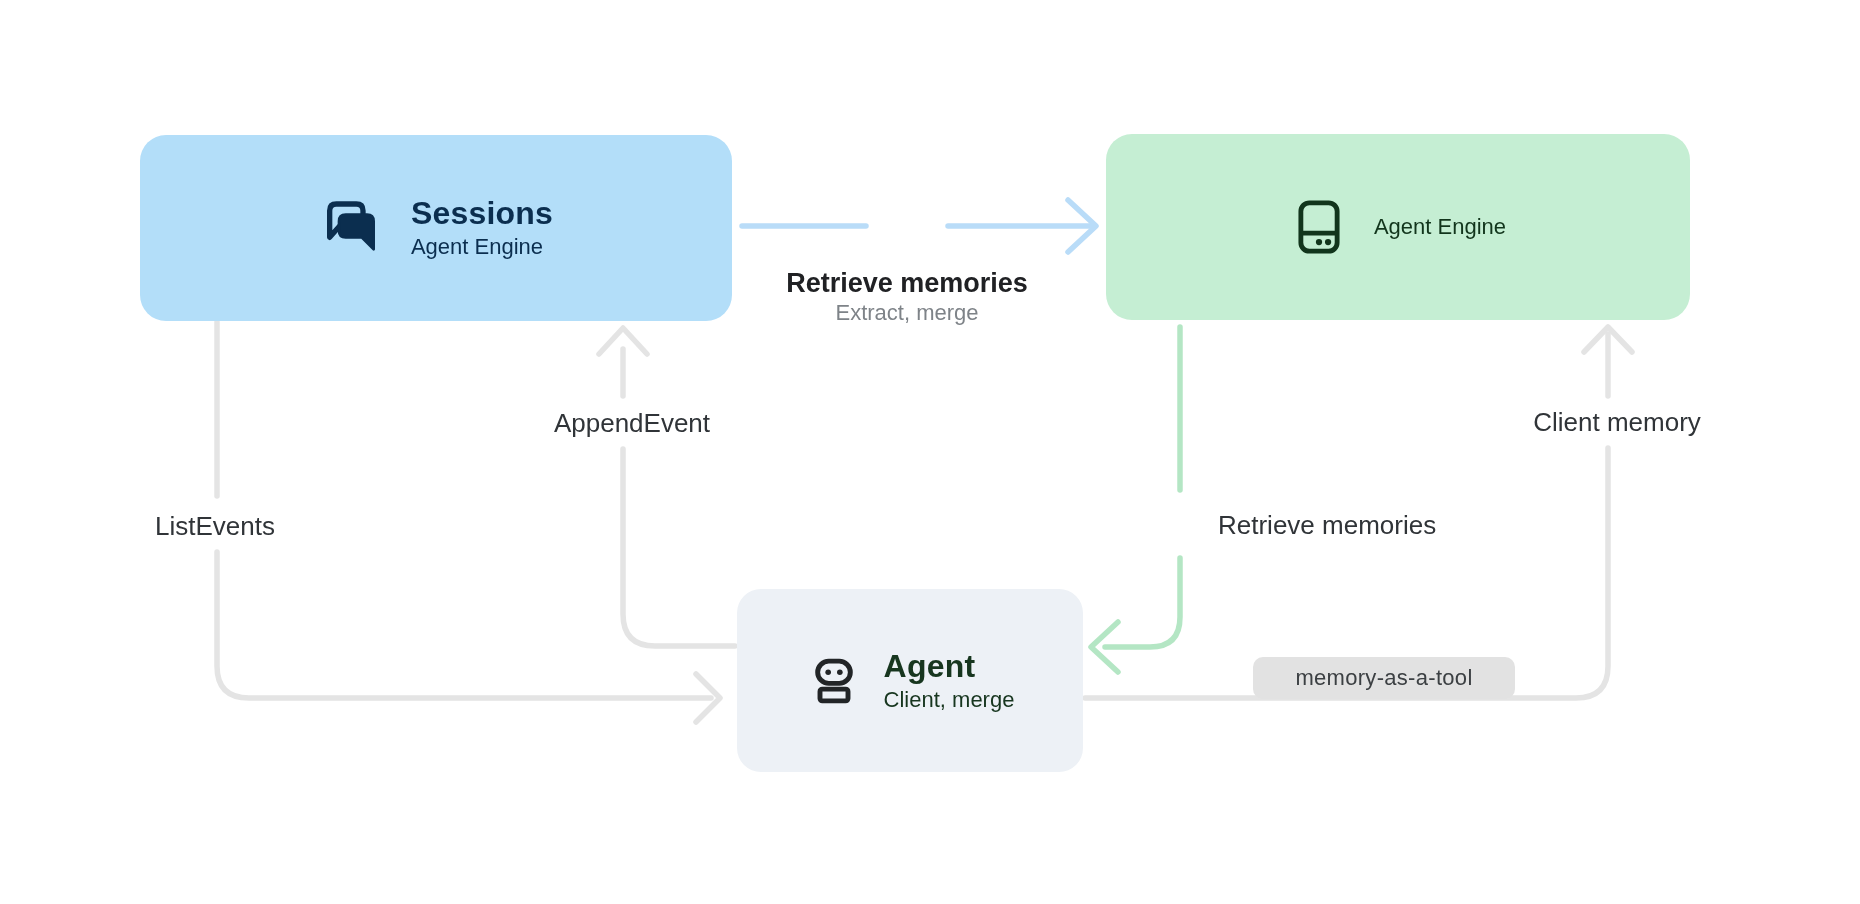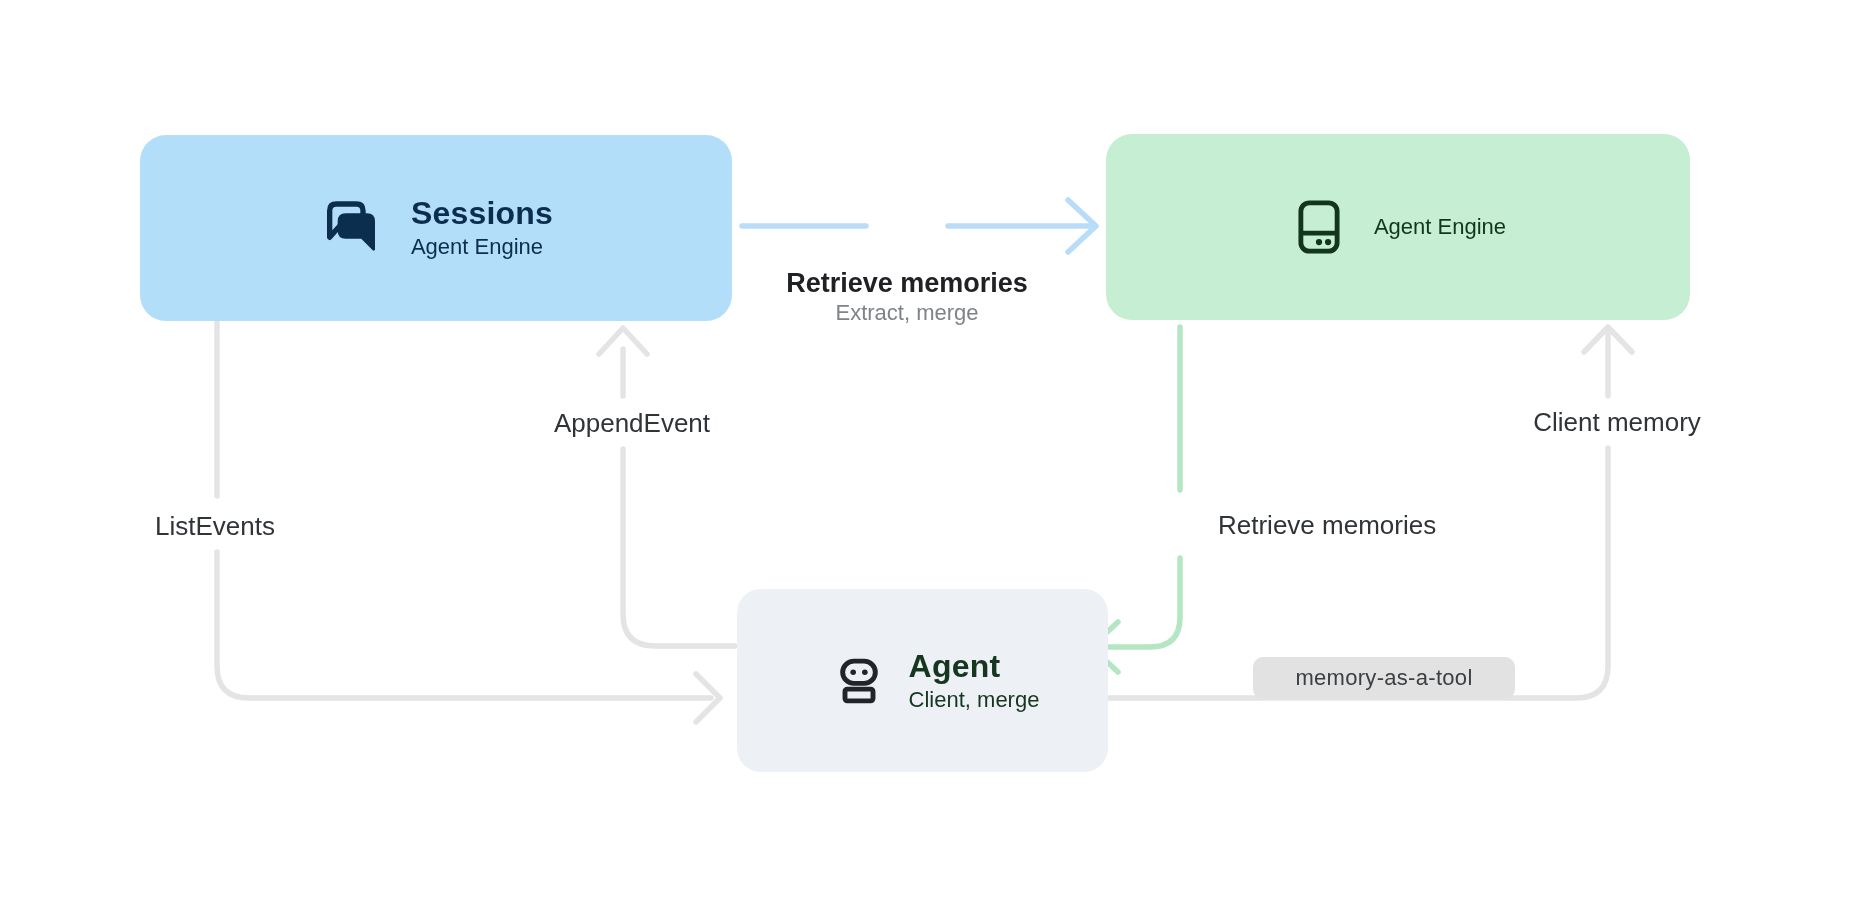--- a/index.html
+++ b/index.html
@@ -14,21 +14,21 @@
   .gray-line{stroke:var(--gray-line);}
   .blue-sparkle{fill:var(--blue-sparkle);}
   .green-sparkle{fill:var(--green-sparkle);}
 
   .node{
     position:absolute;display:flex;align-items:center;justify-content:center;
     border-radius:26px;
   }
   .node-sessions{left:140px;top:135px;width:592px;height:186px;background:var(--sessions-bg);color:var(--sessions-fg);gap:28px;}
   .node-memory{left:1106px;top:134px;width:584px;height:186px;background:var(--memory-bg);color:var(--memory-fg);gap:26px;}
-  .node-agent{left:737px;top:589px;width:346px;height:183px;background:var(--agent-bg);color:var(--agent-fg);gap:22px;border-radius:24px;padding-left:25px;}
+  .node-agent{left:737px;top:589px;width:346px;height:183px;background:var(--agent-bg);color:var(--agent-fg);gap:22px;border-radius:24px;}
   .node-textblock{display:flex;flex-direction:column;justify-content:center;}
   .node-title{font-size:32px;font-weight:700;line-height:1.22;letter-spacing:.2px;}
   .node-sub{font-size:22px;line-height:1.3;}
   .node-icon{flex:0 0 auto;display:block;}
   .node-agent .node-icon{color:var(--robot-fg);}
 
   .edge-label{position:absolute;white-space:nowrap;font-size:26px;color:var(--label-fg);}
   .centered{transform:translate(-50%,-50%);}
   .generate-label{left:907px;top:283px;transform:translate(-50%,-50%);font-size:27px;font-weight:700;color:var(--label-strong-fg);}
   .generate-sub{left:907px;top:313px;transform:translate(-50%,-50%);font-size:22px;color:var(--label-sub-fg);}

